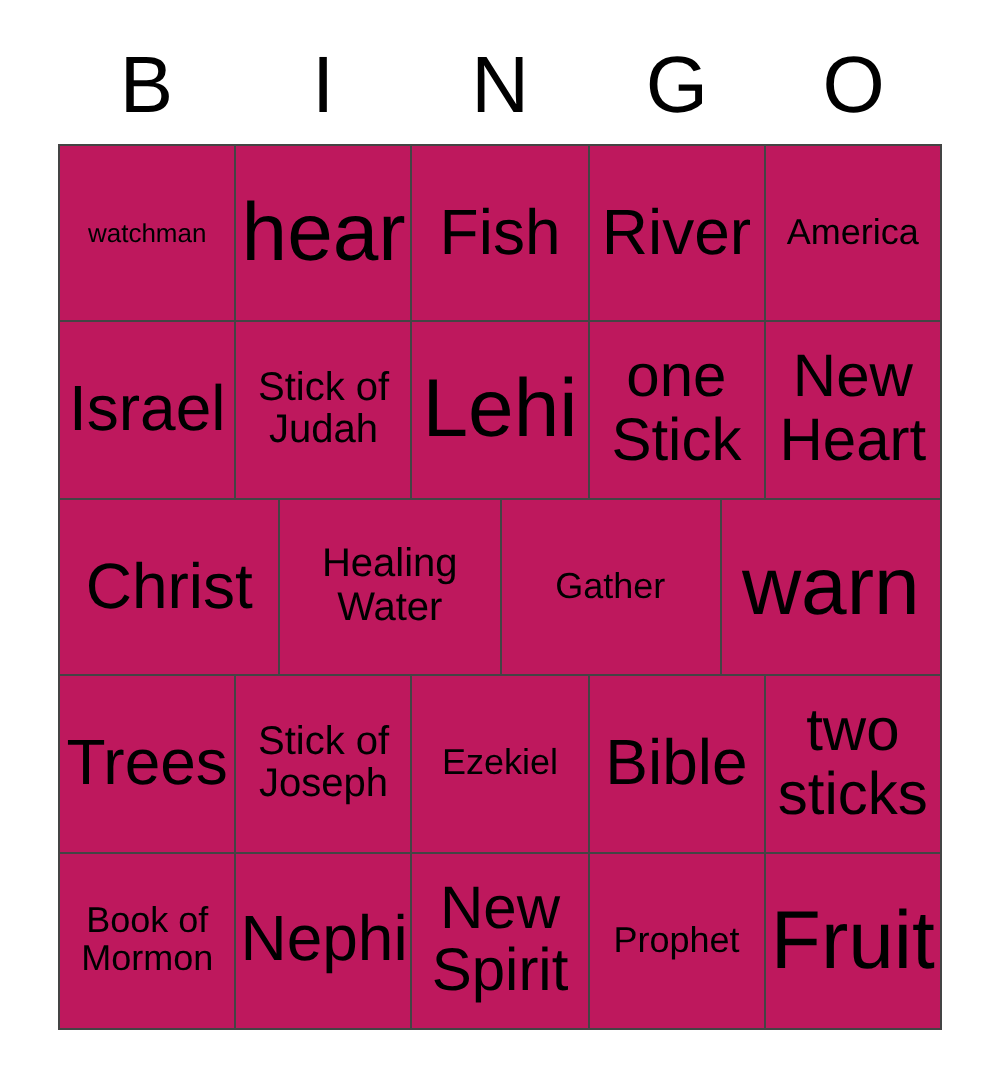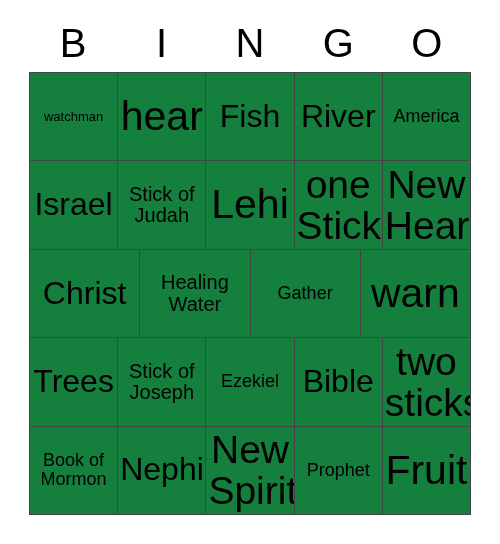--- a/index.html
+++ b/index.html
@@ -69,37 +69,37 @@
     flex: 1 1 0;
     min-width: 0;
     border-right: 1px solid #444444;
     border-bottom: 1px solid #444444;
     box-sizing: border-box;
     display: flex;
     align-items: center;
     justify-content: center;
     text-align: center;
     padding: 1px 2px;
-    background: #15803d;
+    background: #be185d;
     overflow: hidden;
   }
   .cell-text {
     display: block;
     width: 100%;
     line-height: 1.06;
     color: #000000;
     white-space: pre-line;
     word-break: normal;
   }
 
   
   .fs-xs   { font-size: 13px; }
   .fs-sm   { font-size: 18px; }
   .fs-md   { font-size: 20px; }
-  .fs-xl   { font-size: 39px; }
+  .fs-xl   { font-size: 30px; }
   .fs-xxl  { font-size: 32px; }
   .fs-xxxl { font-size: 41px; }
 </style>
 </head>
 <body>
 
 <div id="card-root">
 
   <div id="bingo-header">
     <div class="header-letter">B</div>

